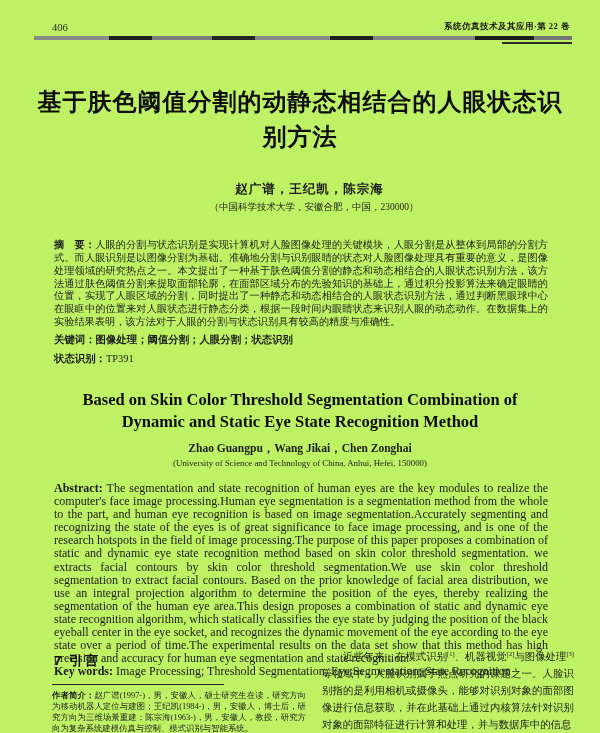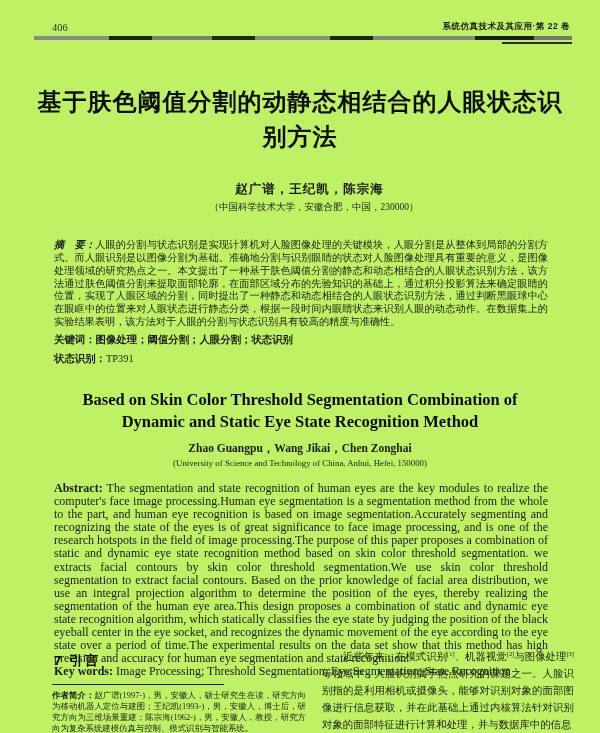--- a/index.html
+++ b/index.html
@@ -8,34 +8,34 @@
     width:600px;height:733px;
     background:#bef264;
     overflow:hidden;
     color:#1b1b1b;
     font-family:"Liberation Serif", serif;
     box-shadow:0 0 4px rgba(0,0,0,.25);
   }
   
   .header{position:absolute;top:21px;left:52px;right:30px;display:flex;justify-content:space-between;align-items:flex-end;}
   .page-num{font-size:10.5px;font-family:"Liberation Serif",serif;color:#2a2a2a;}
-  .journal{font-size:8.5px;font-weight:bold;letter-spacing:.5px;color:#161616;font-family:Liberation Sans, sans-serif;}
+  .journal{font-size:8.5px;font-weight:bold;letter-spacing:.5px;color:#161616;font-family:Liberation Serif, serif;}
   .rule{position:absolute;top:36px;left:34px;right:28px;height:3.5px;
     background:linear-gradient(to right,#8a8a8a 0 14%,#1f1f1f 14% 22%,#7d7d7d 22% 33%,#242424 33% 41%,#8a8a8a 41% 55%,#202020 55% 63%,#858585 63% 82%,#1d1d1d 82% 93%,#777 93% 100%);}
   .rule-dash{position:absolute;top:42px;right:28px;width:70px;height:2px;background:#2b2b2b;}
   
   .title-cn{position:absolute;top:84px;left:36px;right:36px;margin:0;text-align:center;
     font-family:"Liberation Sans",sans-serif;font-weight:900;font-size:24px;line-height:35px;letter-spacing:1px;color:#0e0e0e;}
   .title-cn span{display:block;}
   .authors-cn{position:absolute;top:181px;left:0;right:0;text-align:center;
     font-family:"Liberation Sans",sans-serif;font-weight:bold;font-size:12.5px;letter-spacing:1px;padding-left:19px;}
   .aff-cn{position:absolute;top:201px;left:0;right:0;text-align:center;font-size:9.5px;color:#222;margin-left:28px;}
   
   .abs-cn{position:absolute;top:229px;left:54px;right:52px;font-size:10.2px;line-height:12.8px;text-align:justify;}
-  .abs-cn .lbl{font-weight:bold;font-style:italic;}
+  .abs-cn .lbl{font-weight:bold;}
   .kw-cn{position:absolute;top:323px;left:54px;right:52px;font-size:10.4px;font-weight:bold;}
   .clc{position:absolute;top:342px;left:54px;right:52px;font-size:10.4px;}
   .clc .lbl{font-weight:bold;}
   
   .title-en{position:absolute;top:381px;left:40px;right:40px;margin:8px;text-align:center;
     font-family:"Liberation Serif",serif;font-weight:bold;font-size:16.5px;line-height:22px;color:#0d0d0d;}
   .title-en span{display:block;}
   .authors-en{position:absolute;top:441px;left:0;right:0;text-align:center;
     font-family:"Liberation Serif",serif;font-weight:bold;font-size:11.5px;}
   .aff-en{position:absolute;top:458px;left:0;right:0;text-align:center;font-size:8.8px;color:#222;}
@@ -90,21 +90,21 @@
 
   <div class="abs-en">
     <p><span class="lbl">Abstract:</span> <span>The segmentation and state recognition of human eyes are the key modules to realize the computer's face image processing.Human eye segmentation is a segmentation method from the whole to the part, and human eye recognition is based on image segmentation.Accurately segmenting and recognizing the state of the eyes is of great significance to face image processing, and is one of the research hotspots in the field of image processing.The purpose of this paper proposes a combination of static and dynamic eye state recognition method based on skin color threshold segmentation. we extracts facial contours by skin color threshold segmentation.We use skin color threshold segmentation to extract facial contours. Based on the prior knowledge of facial area distribution, we use an integral projection algorithm to determine the position of the eyes, thereby realizing the segmentation of the human eye area.This design proposes a combination of static and dynamic eye state recognition algorithm, which statically classifies the eye state by judging the position of the black eyeball center in the eye socket, and recognizes the dynamic movement of the eye according to the eye state over a period of time.The experimental results on the data set show that this method has high precision and accuracy for human eye segmentation and state recognition.</span></p>
     <p class="kw-en"><span class="lbl">Key words:</span>  <span>Image Processing;  Threshold Segmentation;  Eye Segmentation;  State Recognition</span></p>
   </div>
 
   <div class="columns">
     <div class="col-left">
       <h3 class="sec-h">7  引言</h3>
       <div class="fn-rule"></div>
-      <p class="fn"><span class="lbl">作者简介：</span><span>赵广谱(1997-)，男，安徽人，硕士研究生在读，研究方向为移动机器人定位与建图；王纪凯(1993-)，男，安徽人，博士后，研究方向为三维场景重建；陈宗海(1962-)，男，安徽人，教授，研究方向为复杂系统建模仿真与控制、模式识别与智能系统。</span></p>
+      <p class="fn"><span class="lbl">作者简介：</span><span>赵广谱(1997-)，男，安徽人，硕士研究生在读，研究方向为移动机器人定位与建图；王纪凯(1984-)，男，安徽人，博士后，研究方向为三维场景重建；陈宗海(1963-)，男，安徽人，教授，研究方向为复杂系统建模仿真与控制、模式识别与智能系统。</span></p>
 
     </div>
     <div class="col-right">
       <p class="intro"><span>近些年来，在模式识别</span><sup>[1]</sup><span>、机器视觉</span><sup>[2]</sup><span>与图像处理</span><sup>[3]</sup><span>等领域中，人脸识别属于热点研究的课题之一。人脸识别指的是利用相机或摄像头，能够对识别对象的面部图像进行信息获取，并在此基础上通过内核算法针对识别对象的面部特征进行计算和处理，并与数据库中的信息</span></p>
     </div>
   </div>
 
 </div>
 
 </body></html>

